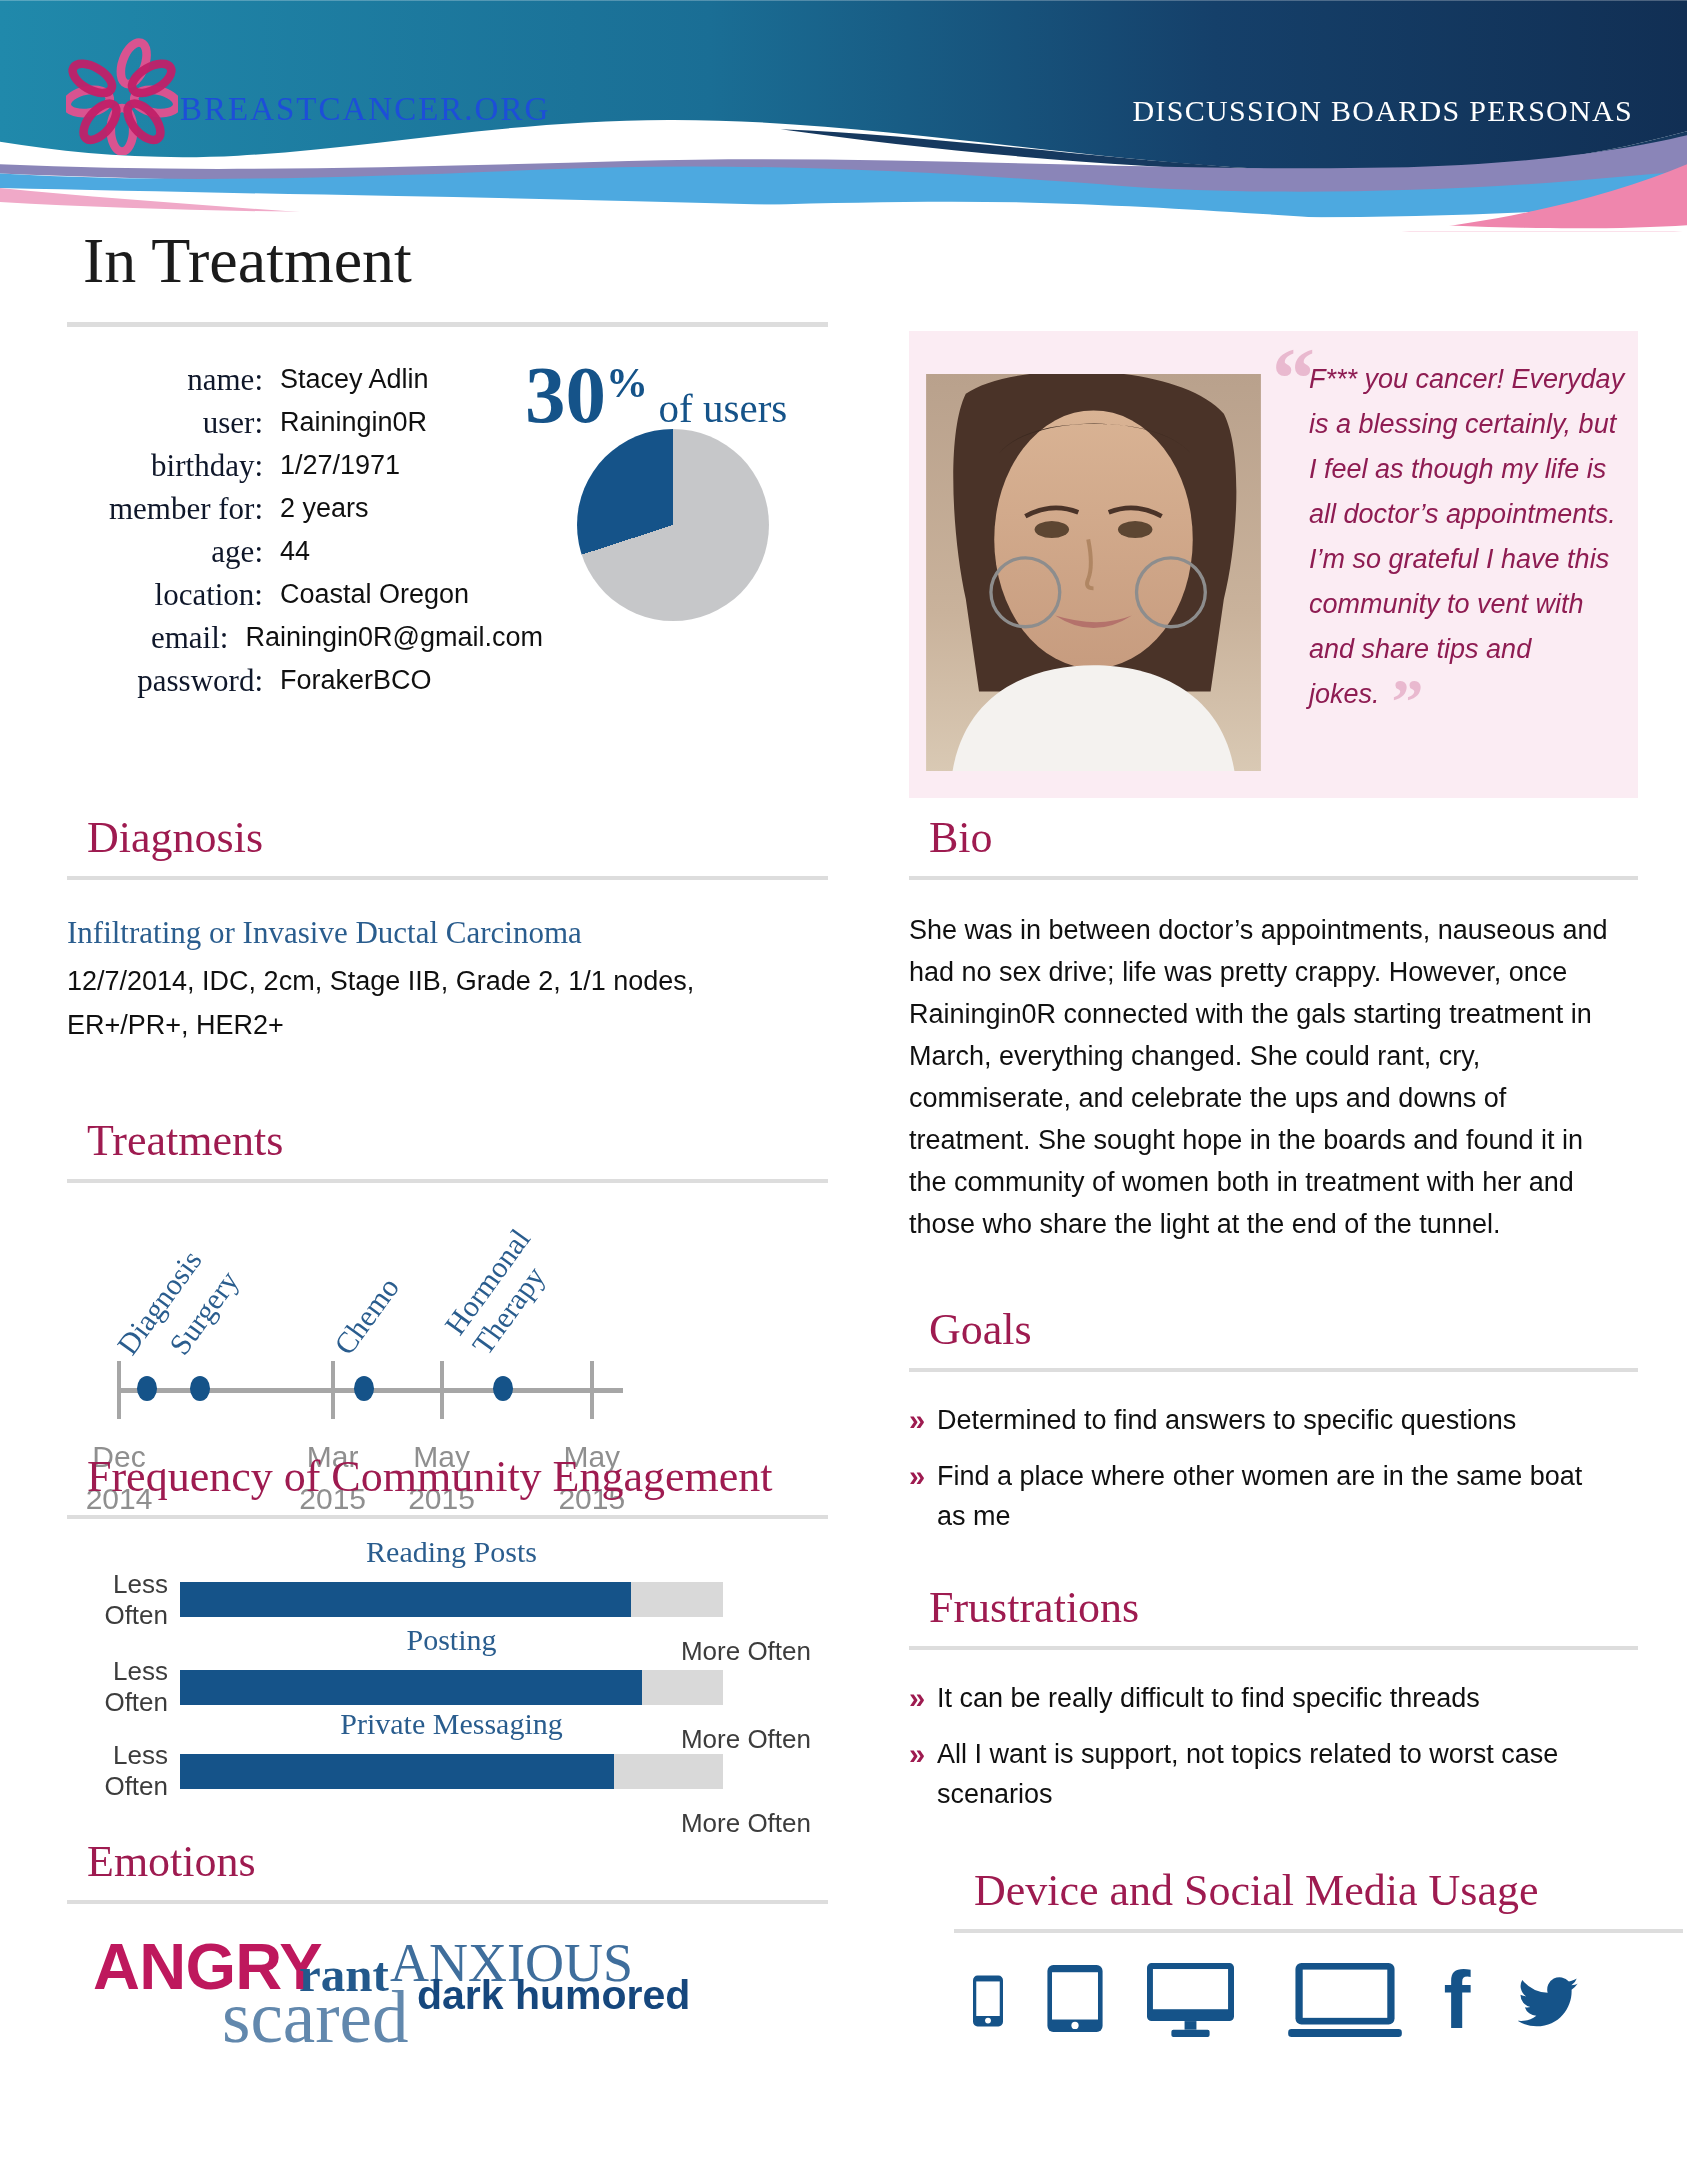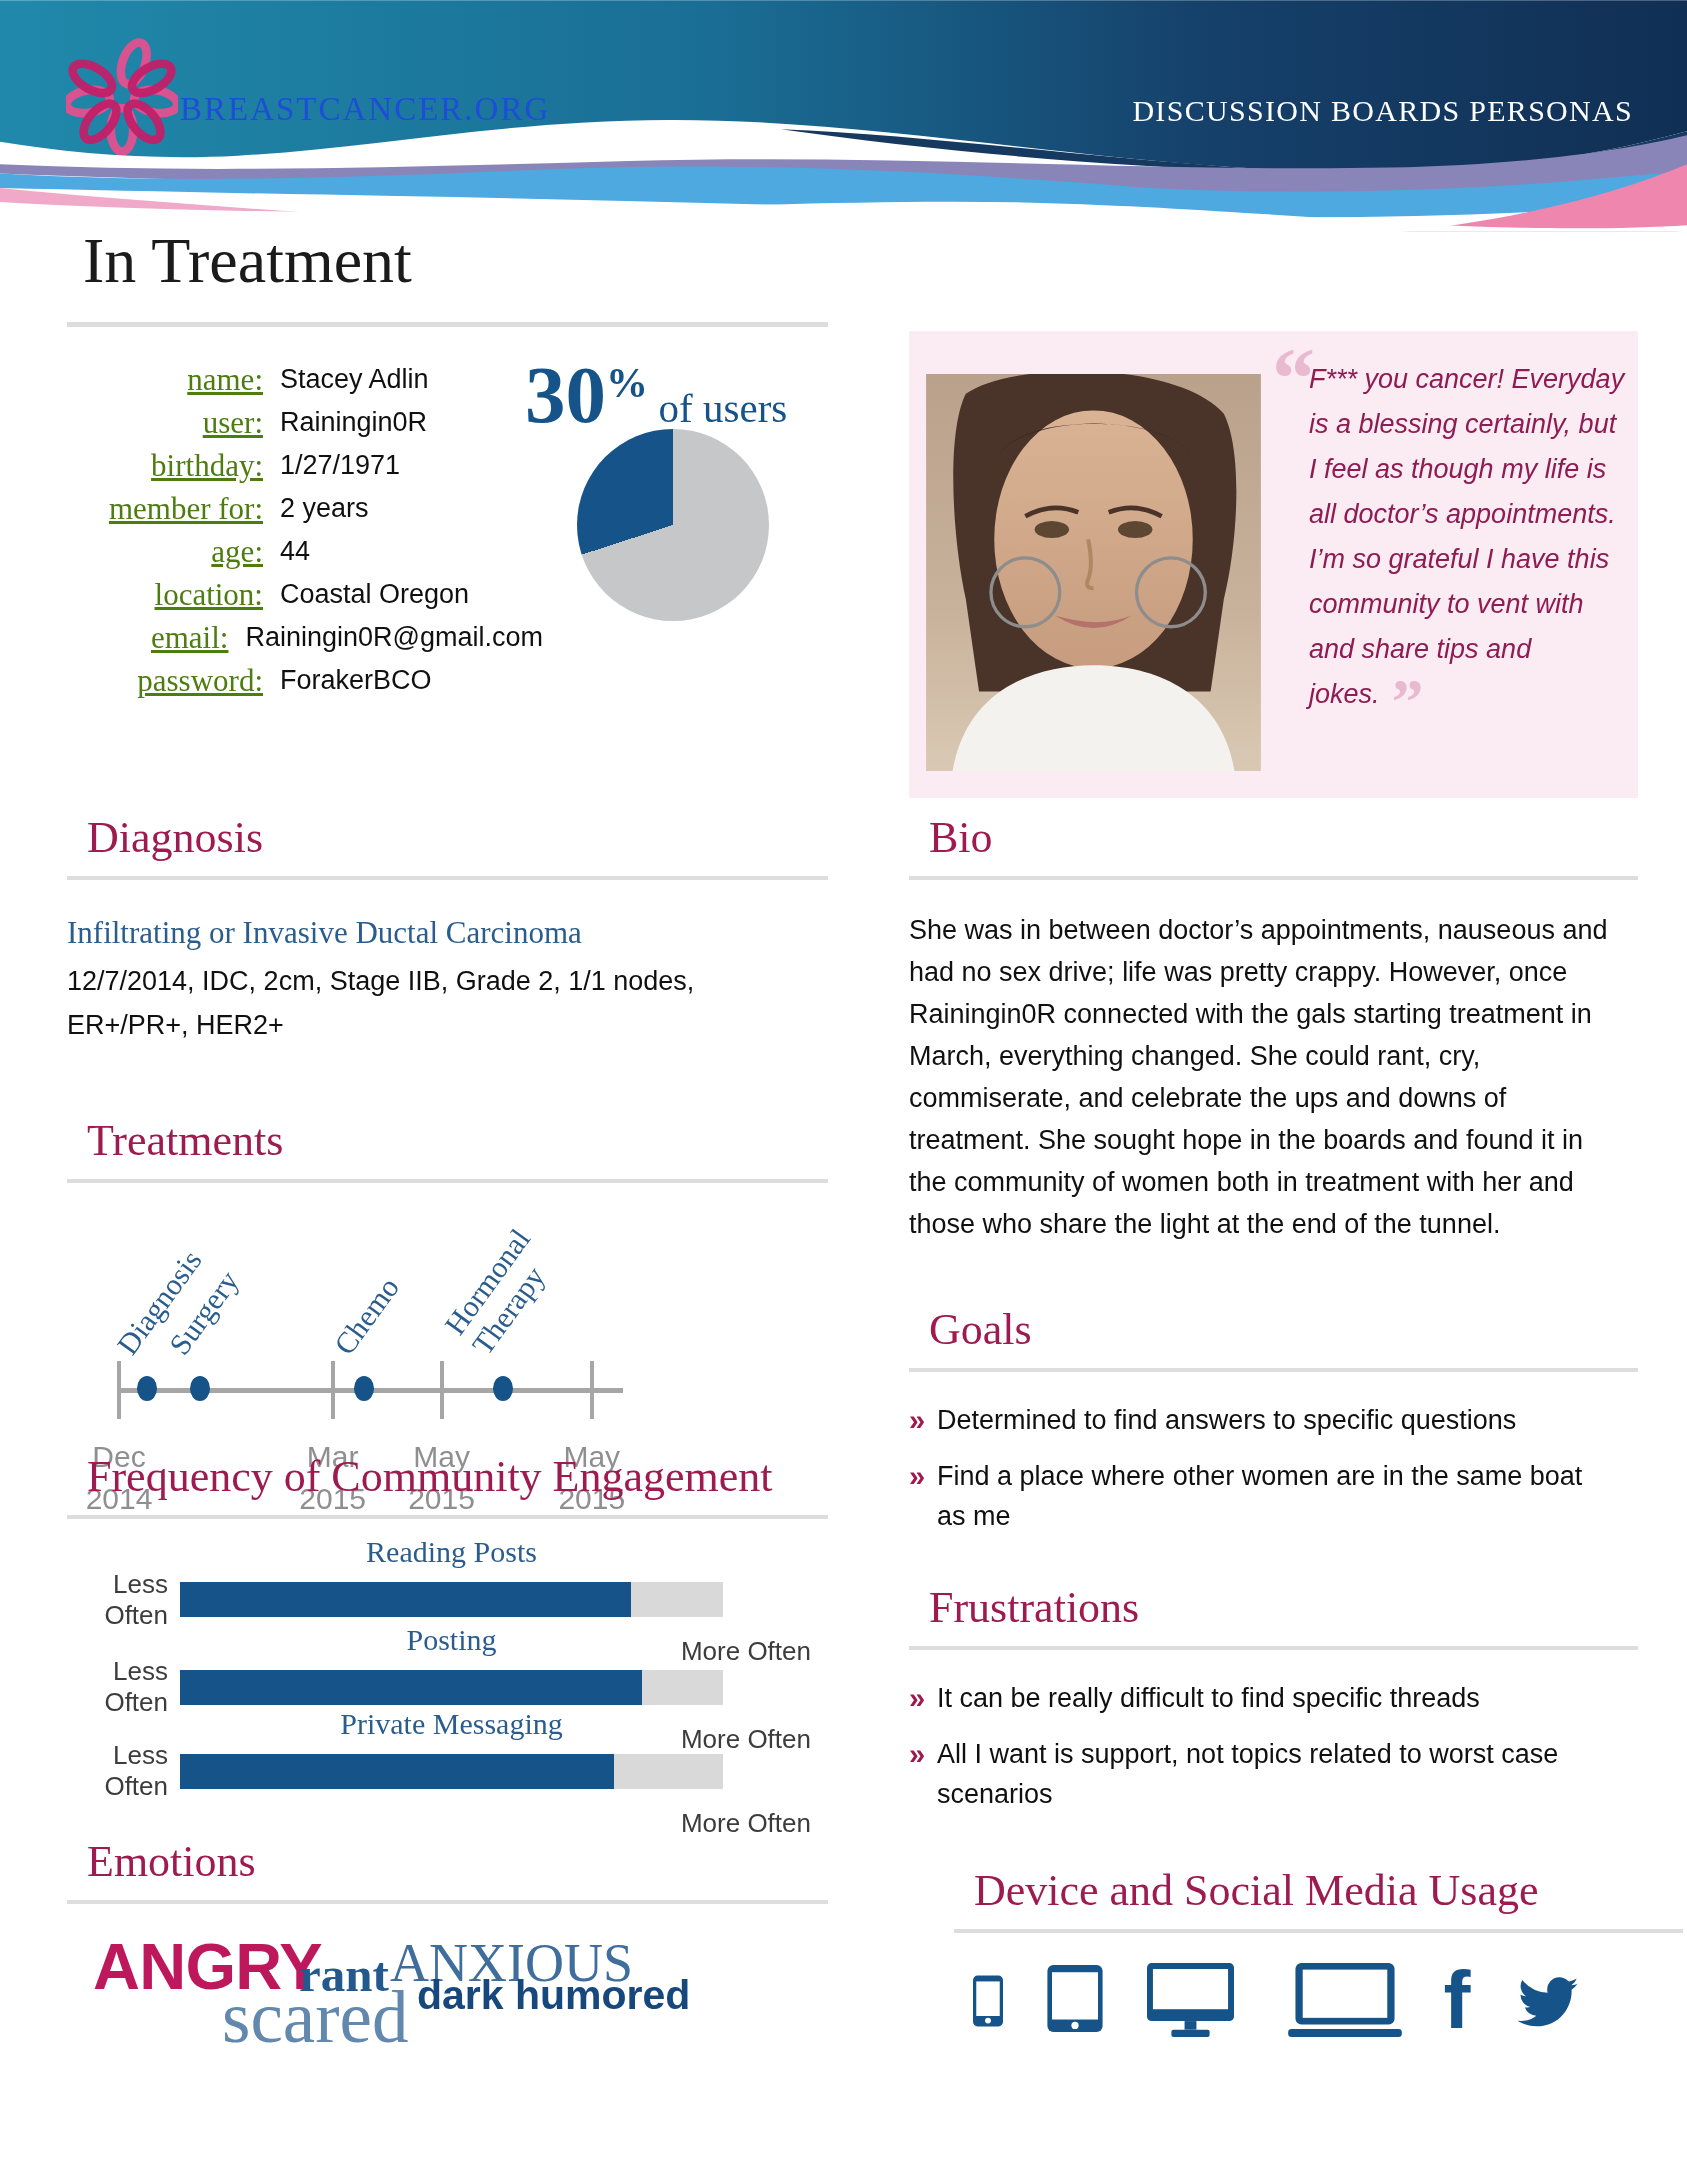--- a/index.html
+++ b/index.html
@@ -18,21 +18,21 @@
   .divider{height:4.6px;background:#dddddd;margin-top:14.6px;}
   .sec{position:absolute;width:761px;}
   .secR{position:absolute;width:729px;}
   
   .pageTitle{position:absolute;left:83px;top:224px;font-family:"Liberation Serif",serif;
              font-size:64px;color:#1b1b1b;}
   .titleDivider{position:absolute;left:67px;top:322px;width:761px;height:4.6px;background:#dddddd;}
   .profile{position:absolute;left:67px;top:358px;width:476px;}
   .pRow{display:flex;height:43px;align-items:center;}
   .pLabel{width:196px;text-align:right;font-family:"Liberation Serif",serif;
-          font-size:31px;color:#4d7c0f;text-decoration:underline;}
+          font-size:31px;color:#0f172a;}
   .pValue{margin-left:17px;font-size:27px;color:#101010;}
   
   .stat{position:absolute;left:525px;top:355px;display:flex;align-items:baseline;
         color:#155389;font-family:"Liberation Serif",serif;}
   .statNum{font-size:81px;font-weight:700;line-height:1;}
   .statPct{font-size:42px;font-weight:700;line-height:1;align-self:flex-start;margin-top:6.6px;}
   .statRest{font-size:41px;margin-left:10.6px;}
   .pie{position:absolute;left:577px;top:429px;width:192px;height:192px;border-radius:50%;
        background:conic-gradient(from 252deg,#155389 0deg 108deg,#c6c7c9 108deg 360deg);}
   

